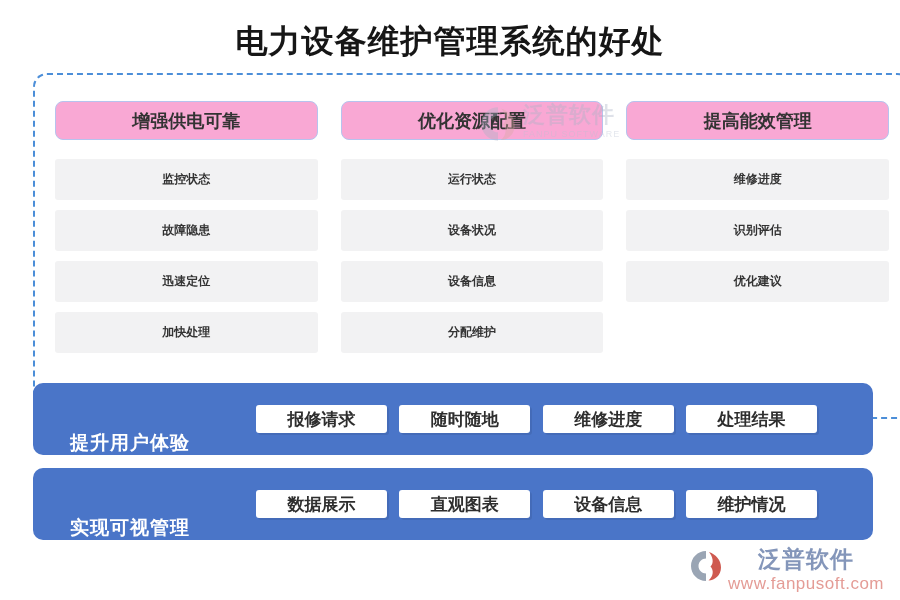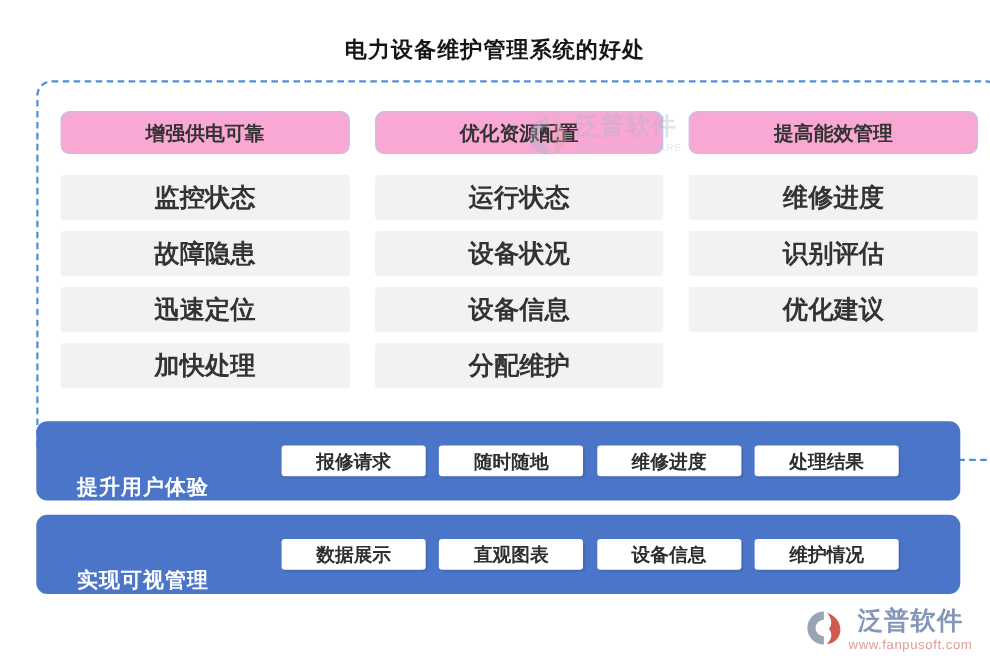--- a/index.html
+++ b/index.html
@@ -1,38 +1,38 @@
 <!DOCTYPE html>
 <html><head>
 <meta charset="utf-8">
 <style>
   html,body{margin:0;padding:0;background:#fff;}
   .canvas{
     position:relative;width:900px;height:600px;background:#fff;overflow:hidden;
     font-family:"Liberation Sans","DejaVu Sans",sans-serif;
   }
   .page-title{
-    position:absolute;top:32px;left:0;width:100%;text-align:center;
-    font-size:20px;font-weight:bold;color:#161616;letter-spacing:1px;
+    position:absolute;top:20px;left:0;width:100%;text-align:center;
+    font-size:32px;font-weight:bold;color:#161616;letter-spacing:1px;
   }
   .dashed-box{
     position:absolute;left:33px;top:73px;width:834px;height:294px;
     border:2px dashed #4c8ed8;border-radius:14px;
     display:flex;gap:23px;padding:26px 20px 22px 20px;box-sizing:content-box;
   }
   .benefit-col{flex:1;display:flex;flex-direction:column;}
   .col-header{
     height:37px;background:#f9a8d4;border:1px solid #b6c3ee;border-radius:8px;
     display:flex;align-items:center;justify-content:center;
     font-size:18px;font-weight:bold;color:#333;margin-bottom:19px;
   }
   .col-item{
     height:41px;background:#f2f2f3;border-radius:3px;
     display:flex;align-items:center;justify-content:center;
-    font-size:23px;font-weight:bold;color:#333;margin-bottom:10px;
+    font-size:12px;font-weight:bold;color:#333;margin-bottom:10px;
   }
   .col-item:last-child{margin-bottom:0;}
   .feature-bar{
     position:absolute;left:33px;width:782px;height:72px;background:#4a75c8;
     border-radius:10px;display:flex;align-items:center;
     padding-left:37px;padding-right:21px;
   }
   .bar-1{top:383px;}
   .bar-2{top:468px;}
   .bar-label{
@@ -52,21 +52,21 @@
     opacity:0.38;pointer-events:none;z-index:5;
   }
   .watermark-center .wm-text{display:flex;flex-direction:column;line-height:1;}
   .watermark-center .wm-name{font-size:22px;color:#aab3c6;font-weight:bold;letter-spacing:1px;}
   .watermark-center .wm-sub{font-size:9px;color:#b9c1d2;margin-top:4px;letter-spacing:1px;}
   .footer-brand{
     position:absolute;right:16px;bottom:8px;display:flex;align-items:flex-start;gap:4px;
   }
   .footer-brand .fb-text{display:flex;flex-direction:column;align-items:center;line-height:1;}
   .footer-brand .fb-name{font-size:23px;color:#8496ba;font-weight:bold;letter-spacing:1px;}
-  .footer-brand .fb-url{font-size:12px;color:#e49c96;margin-top:4px;letter-spacing:0.5px;}
+  .footer-brand .fb-url{font-size:17px;color:#e49c96;margin-top:4px;letter-spacing:0.5px;}
   .logo-mark{display:block;}
 </style>
 </head>
 <body>
 
 <div class="canvas">
 
   <div class="page-title">电力设备维护管理系统的好处</div>
 
   <div class="dashed-box">

